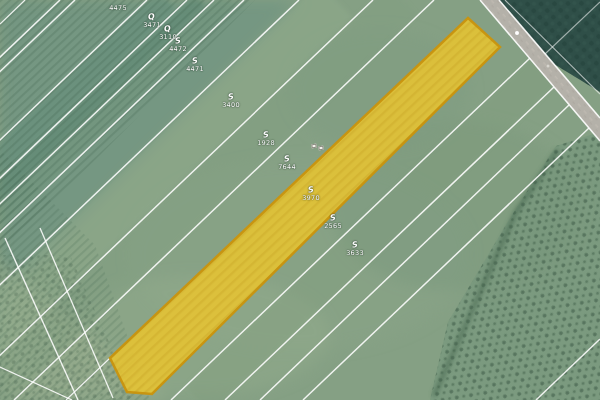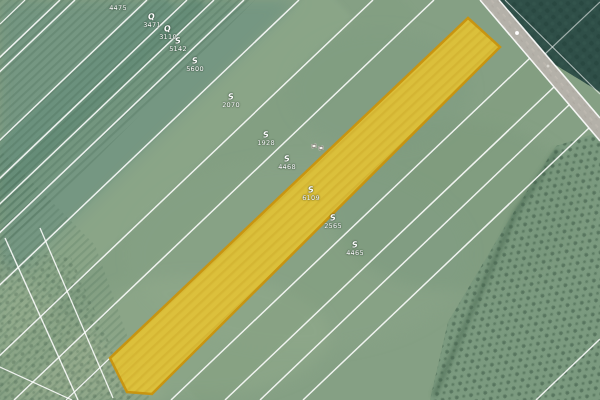--- a/index.html
+++ b/index.html
@@ -133,48 +133,48 @@
       <div class="parcel-label" style="left: 152px; top: 21px;">
         <span class="sym">Q</span>
         <span class="num">3471</span>
       </div>
       <div class="parcel-label" style="left: 168px; top: 33px;">
         <span class="sym">Q</span>
         <span class="num">3110</span>
       </div>
       <div class="parcel-label" style="left: 178px; top: 45px;">
         <span class="sym">S</span>
-        <span class="num">5142</span>
+        <span class="num">4472</span>
       </div>
       <div class="parcel-label" style="left: 195px; top: 65px;">
         <span class="sym">S</span>
-        <span class="num">5600</span>
+        <span class="num">4471</span>
       </div>
       <div class="parcel-label" style="left: 231px; top: 101px;">
         <span class="sym">S</span>
-        <span class="num">2070</span>
+        <span class="num">3400</span>
       </div>
       <div class="parcel-label" style="left: 266px; top: 139px;">
         <span class="sym">S</span>
         <span class="num">1928</span>
       </div>
       <div class="parcel-label" style="left: 287px; top: 163px;">
         <span class="sym">S</span>
-        <span class="num">4468</span>
+        <span class="num">7644</span>
       </div>
       <div class="parcel-label" style="left: 311px; top: 194px;">
         <span class="sym">S</span>
-        <span class="num">6109</span>
+        <span class="num">3970</span>
       </div>
       <div class="parcel-label" style="left: 333px; top: 222px;">
         <span class="sym">S</span>
         <span class="num">2565</span>
       </div>
       <div class="parcel-label" style="left: 355px; top: 249px;">
         <span class="sym">S</span>
-        <span class="num">4465</span>
+        <span class="num">3633</span>
       </div>
       <div class="bldg-marker" style="left: 314px; top: 146px;"></div>
       <div class="bldg-marker" style="left: 321px; top: 148px;"></div>
       <div class="road-dot" style="left: 517px; top: 33px; width: 4px; height: 4px; background: rgb(255, 255, 255);"></div>
       <div class="road-dot" style="left: 548px; top: 66px; width: 3px; height: 3px; background: rgb(216, 214, 207);"></div>
     </div>
 </div>
 
 </body></html>

